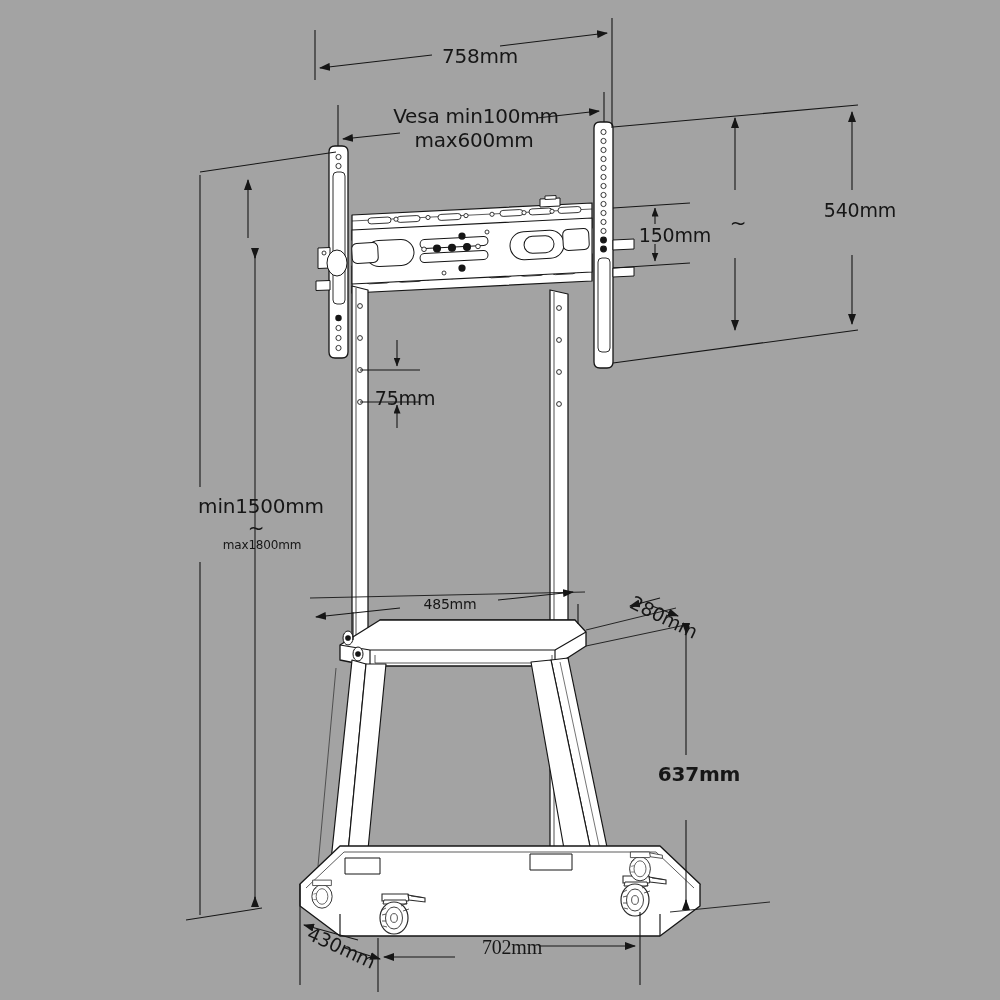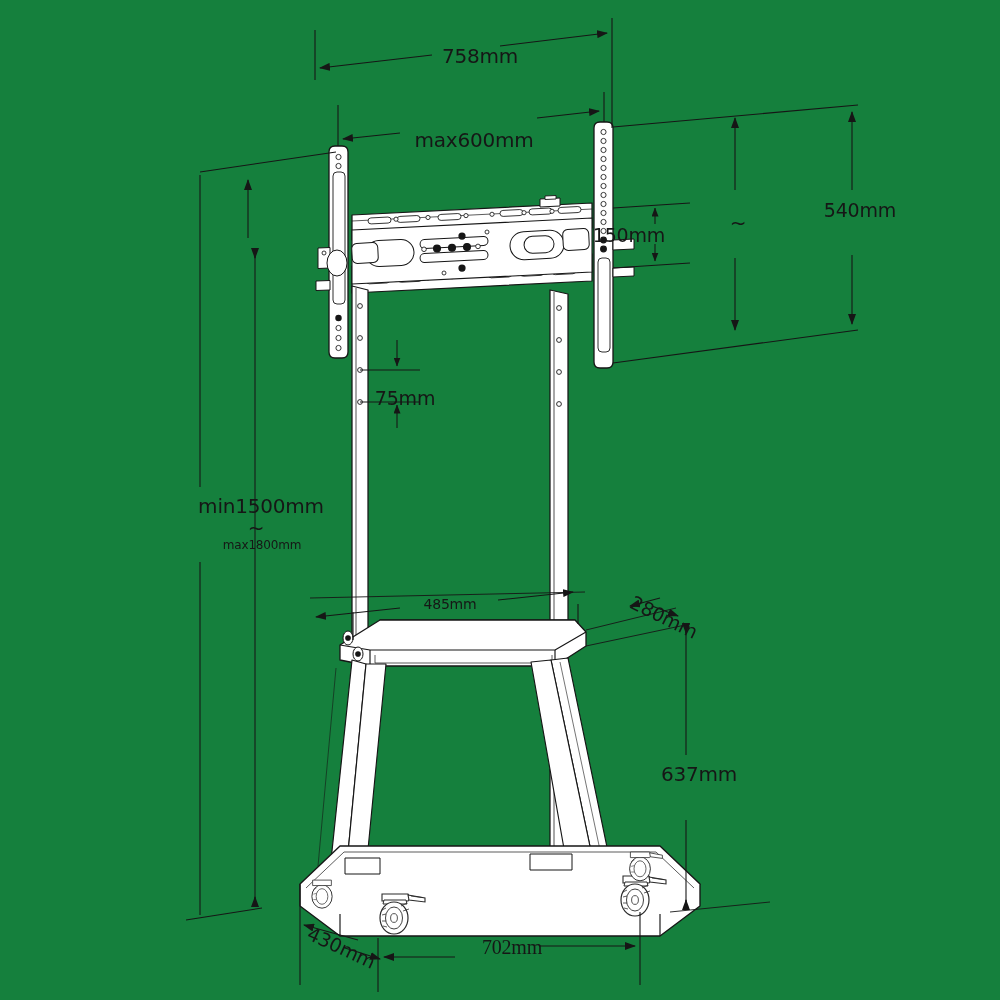--- a/index.html
+++ b/index.html
@@ -1,18 +1,18 @@
 <!DOCTYPE html>
 <html><head>
 <meta charset="utf-8">
 <style>
   html,body{margin:0;padding:0;background:#ffffff;}
   body{width:1000px;height:1000px;overflow:hidden;
        font-family:"DejaVu Sans","Liberation Sans",sans-serif;}
-  #stage{position:relative;width:1000px;height:1000px;background:#15803d;}
+  #stage{position:relative;width:1000px;height:1000px;background:#a3a3a3;}
   #stage svg{position:absolute;top:0;left:0;}
   .dimlabel{position:absolute;color:#161616;white-space:pre;line-height:1.12;
             letter-spacing:-0.2px;}
   .c{text-align:center;}
 </style>
 </head>
 <body>
 
 <div id="stage">
 
@@ -290,39 +290,40 @@
     <path d="M345,948 L380,959" marker-end="url(#ah)"></path>
 
     <path d="M640,912 L640,985"></path>
     <path d="M455,957 L384,957" marker-end="url(#ah)"></path>
     <path d="M540,946 L635,946" marker-end="url(#ah)"></path>
   </g>
 </svg>
 
 <div class="dimlabel c" style="left:424px;top:45px;width:112px;font-size:20px;">758mm</div>
 
+<div class="dimlabel c" style="left:386px;top:105px;width:180px;font-size:20px;">Vesa min100mm</div>
 <div class="dimlabel c" style="left:394px;top:129px;width:160px;font-size:20px;">max600mm</div>
 
 <div class="dimlabel c" style="left:698px;top:212px;width:80px;font-size:20px;">~</div>
 
-<div class="dimlabel c" style="left:584px;top:225px;width:90px;font-size:19px;">150mm</div>
+<div class="dimlabel c" style="left:630px;top:225px;width:90px;font-size:19px;">150mm</div>
 
 <div class="dimlabel c" style="left:808px;top:200px;width:104px;font-size:19px;">540mm</div>
 
 <div class="dimlabel c" style="left:360px;top:388px;width:90px;font-size:19px;">75mm</div>
 
 <div class="dimlabel c" style="left:186px;top:495px;width:150px;font-size:20px;">min1500mm</div>
 <div class="dimlabel c" style="left:216px;top:517px;width:80px;font-size:20px;">~</div>
 <div class="dimlabel c" style="left:182px;top:539px;width:160px;font-size:12px;">max1800mm</div>
 
 <div class="dimlabel c" style="left:398px;top:597px;width:104px;font-size:14px;">485mm</div>
 
 <div class="dimlabel" style="left:636px;top:592px;font-size:19px;
             transform:rotate(26deg);transform-origin:left top;">280mm</div>
 
-<div class="dimlabel c" style="left:645px;top:763px;width:108px;font-size:20px;">637mm</div>
+<div class="dimlabel c" style="left:645px;top:763px;width:108px;font-size:20px;font-weight:bold;">637mm</div>
 
 <div class="dimlabel" style="left:313px;top:923px;font-size:19px;
             transform:rotate(25deg);transform-origin:left top;">430mm</div>
 
 <div class="dimlabel c" style="left:460px;top:936px;width:104px;font-size:20px;font-family:Liberation Serif, serif;">702mm</div>
 
 </div>
 
 </body></html>

